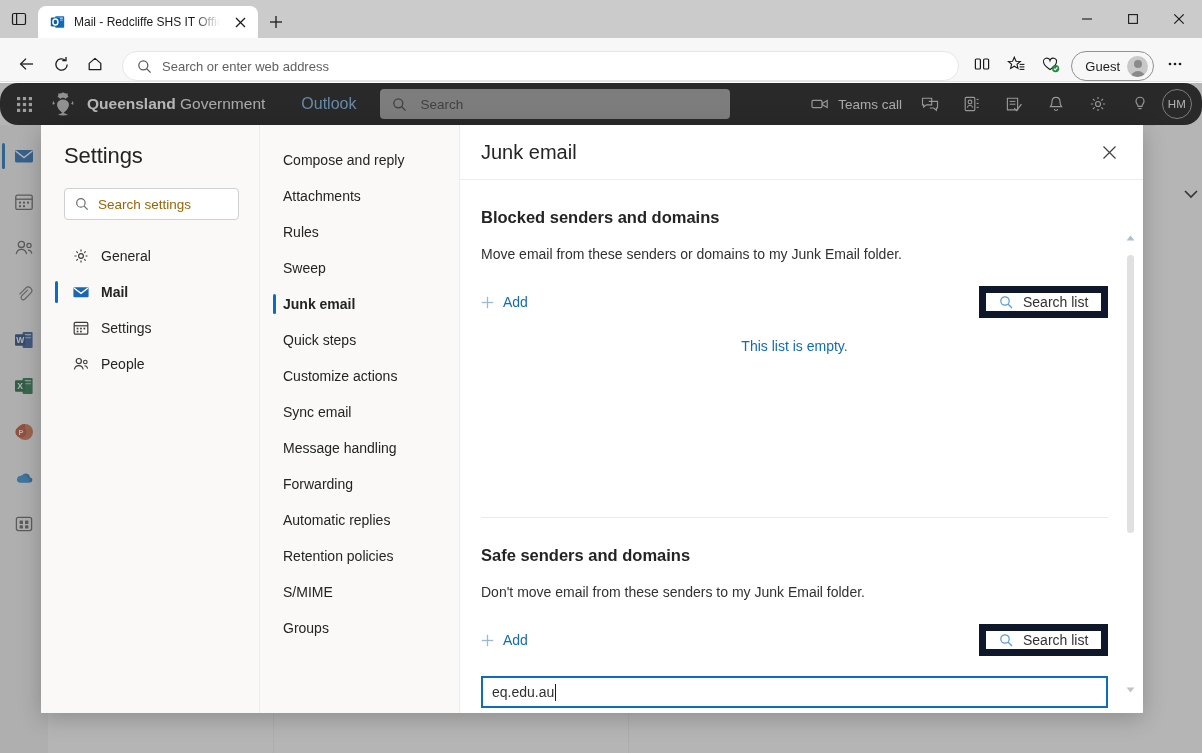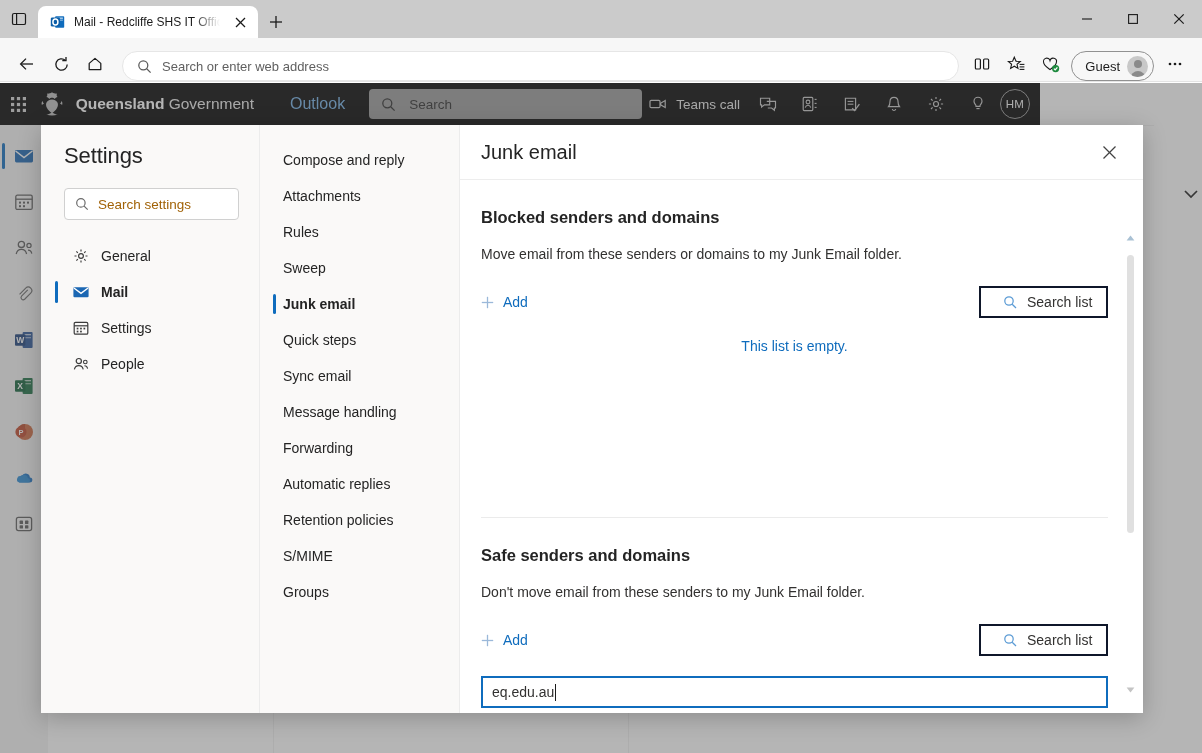--- a/index.html
+++ b/index.html
@@ -68,22 +68,22 @@
     content: ''; position: absolute; left: 50%; top: 4px; transform: translateX(-50%);
     width: 8px; height: 8px; border-radius: 4px; background: #8a8a8a;
   }
   .guest-av::before {
     content: ''; position: absolute; left: 50%; bottom: -4px; transform: translateX(-50%);
     width: 15px; height: 10px; border-radius: 8px 8px 0 0; background: #8a8a8a;
   }
 
   
   .ol-header {
-    position: absolute; left: 0; top: 83px; width: 1040px; height: 42px;
-    background: #000000; display: flex; align-items: center;
+    position: absolute; left: 0; top: 83px; width: 1202px; height: 42px;
+    background: #000000; display: flex; align-items: center; border-radius: 18px;
   }
   .waffle { width: 48px; height: 42px; display: flex; align-items: center; justify-content: center; }
   .qgov { display: flex; align-items: center; gap: 9px; }
   .qgov-txt { font-size: 15.5px; color: #ffffff; white-space: nowrap; }
   .qgov-txt b { font-weight: 700; }
   .qgov-txt span { font-weight: 400; color: #e8e8e8; }
   .ol-brand { font-size: 16px; color: #71afe5; margin-left: 36px; white-space: nowrap; }
   .ol-search {
     margin-left: 24px; width: 350px; height: 30px; background: #9a9a9a;
     border-radius: 4px; display: flex; align-items: center; gap: 13px; padding: 0 12px;
@@ -170,22 +170,22 @@
   .main-title { font-size: 20px; color: #242424; font-weight: 400; }
   .close-x { margin-left: auto; width: 32px; height: 32px; display: flex; align-items: center; justify-content: center; border-radius: 4px; }
   .main-scroll { flex: 1 1 auto; position: relative; padding: 28px 35px 0 21px; overflow: hidden; }
 
   .sec-title { font-size: 16.5px; color: #242424; font-weight: 600; }
   .sec-desc { font-size: 14px; color: #323130; margin-top: 19px; }
   .sec-row { margin-top: 24px; display: flex; align-items: center; }
   .add-link { display: flex; align-items: center; gap: 9px; }
   .add-lbl { font-size: 14px; color: #0f6cbd; }
   .search-list-btn {
-    margin-left: auto; width: 129px; height: 32px; border: 2px solid #0f172a;
-    display: flex; align-items: center; gap: 9px; padding-left: 22px;
+    margin-left: auto; width: 129px; height: 32px; border: 7px solid #0f172a;
+    display: flex; align-items: center; gap: 9px; padding-left: 13px;
   }
   .search-list-lbl { font-size: 14px; color: #323130; }
   .empty-msg { text-align: center; font-size: 14px; color: #0f6cbd; margin-top: 20px; }
   .sec-div { height: 1px; background: #ebebeb; margin: 0; }
   .sender-input {
     margin-top: 20px; height: 32px; border: 2px solid #0f6cbd; display: flex;
     align-items: center; padding: 0 0 0 9px; position: relative; background: #fff;
   }
   .sender-val { font-size: 14px; color: #323130; }
   .caret { width: 1px; height: 17px; background: #1b1b1b; margin-left: 1px; }
@@ -582,20 +582,23 @@
           <span class="nav-lbl">Rules</span>
         </div>
       <div class="nav-item">
           <span class="nav-lbl">Sweep</span>
         </div>
       <div class="nav-item sel">
           <span class="nav-lbl">Junk email</span>
         </div>
       <div class="nav-item">
           <span class="nav-lbl">Quick steps</span>
+        </div>
+      <div class="nav-item">
+          <span class="nav-lbl">Customize actions</span>
         </div>
       <div class="nav-item">
           <span class="nav-lbl">Sync email</span>
         </div>
       <div class="nav-item">
           <span class="nav-lbl">Message handling</span>
         </div>
       <div class="nav-item">
           <span class="nav-lbl">Forwarding</span>
         </div>

